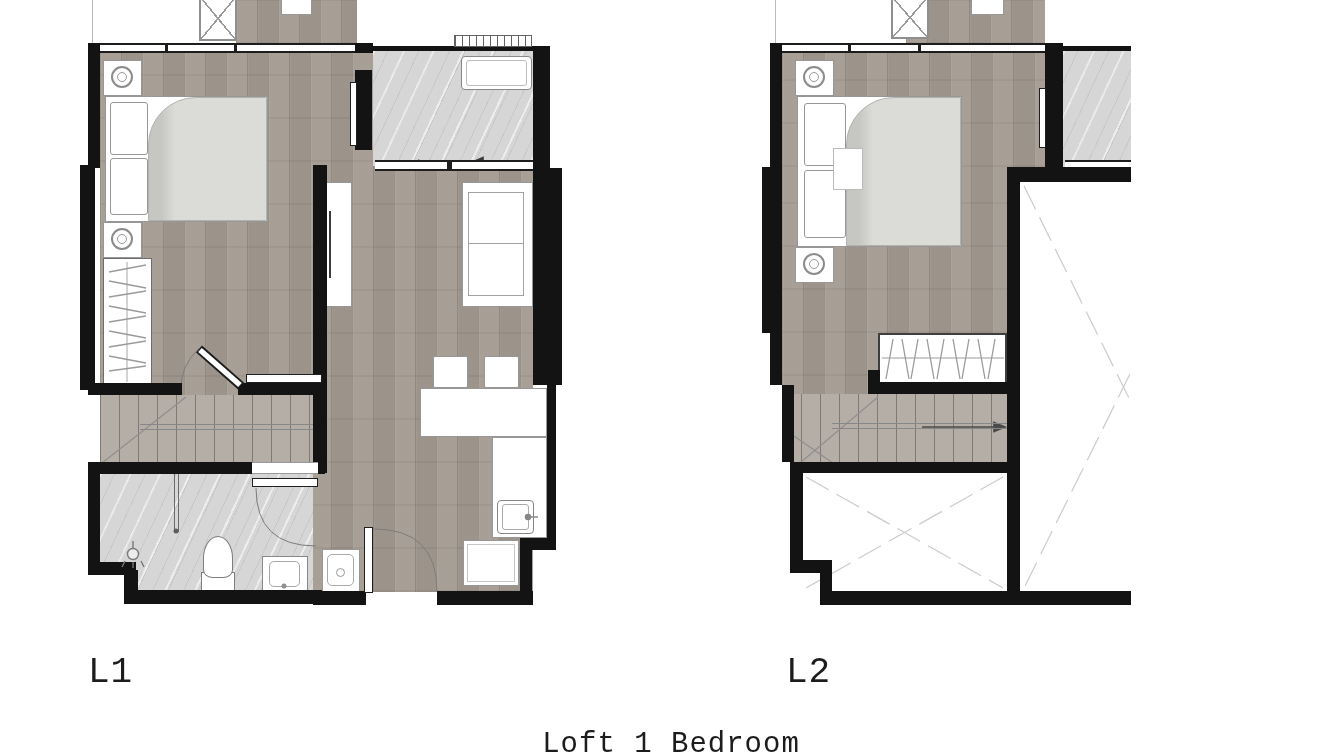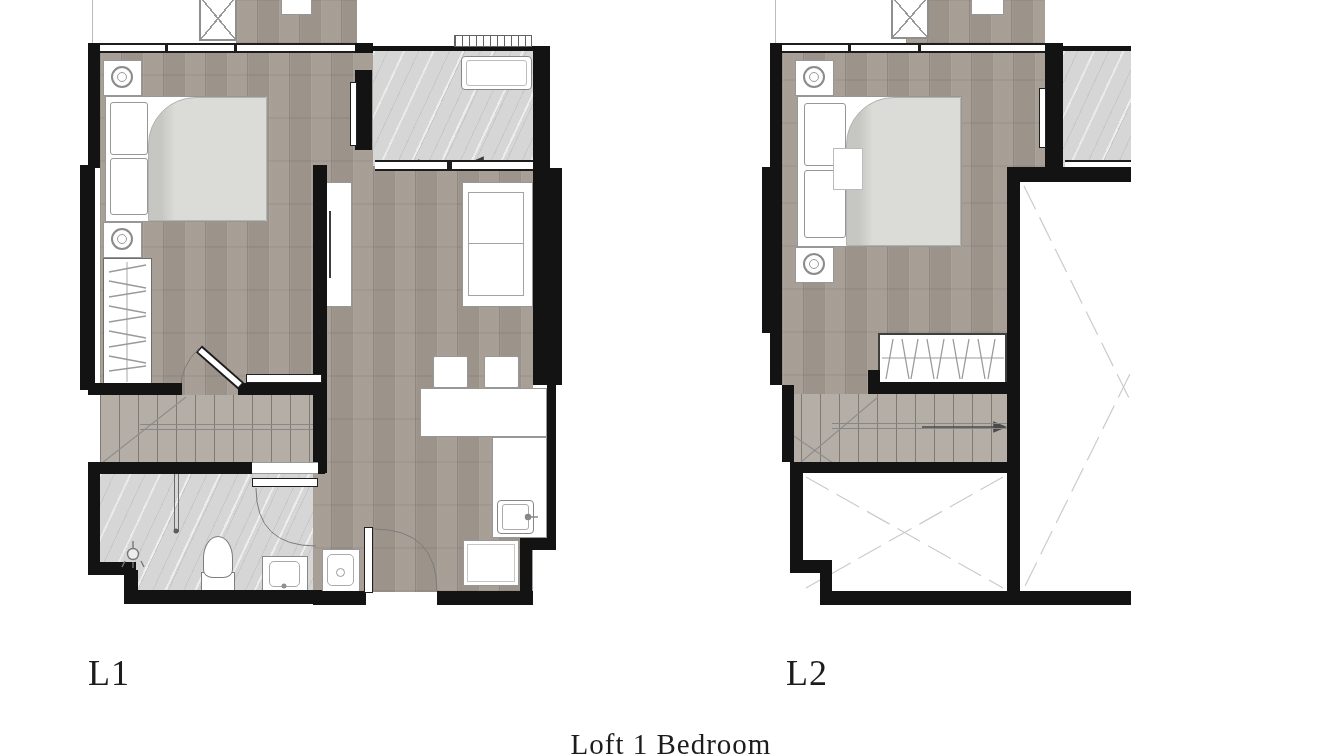--- a/index.html
+++ b/index.html
@@ -1,17 +1,17 @@
 <!DOCTYPE html>
 <html><head>
 <meta charset="utf-8">
 <style>
   html,body{margin:0;padding:0;background:#fff;}
   #canvas{position:relative;width:1131px;height:754px;background:#ffffff;overflow:hidden;
-          font-family:Liberation Serif, serif;}
+          font-family:Liberation Mono, monospace;}
   .abs{position:absolute;box-sizing:border-box;}
   .layer{position:absolute;inset:0;width:1342px;height:754px;}
   .wall{background:#131313;}
   .wbx{background:#ffffff;border:1px solid #979797;}
   .wood{background-color:#a49b92;
     background-image:
       repeating-linear-gradient(90deg, rgba(255,255,255,.05) 0 2px, rgba(0,0,0,0) 2px 21px),
       repeating-linear-gradient(90deg, rgba(45,38,32,.16) 0 1px, rgba(0,0,0,0) 1px 21px),
       repeating-linear-gradient(90deg, rgba(255,255,255,.04) 0 21px, rgba(0,0,0,.05) 21px 42px),
       repeating-linear-gradient(0deg, rgba(60,52,46,.07) 0 2px, rgba(0,0,0,0) 2px 43px);}

